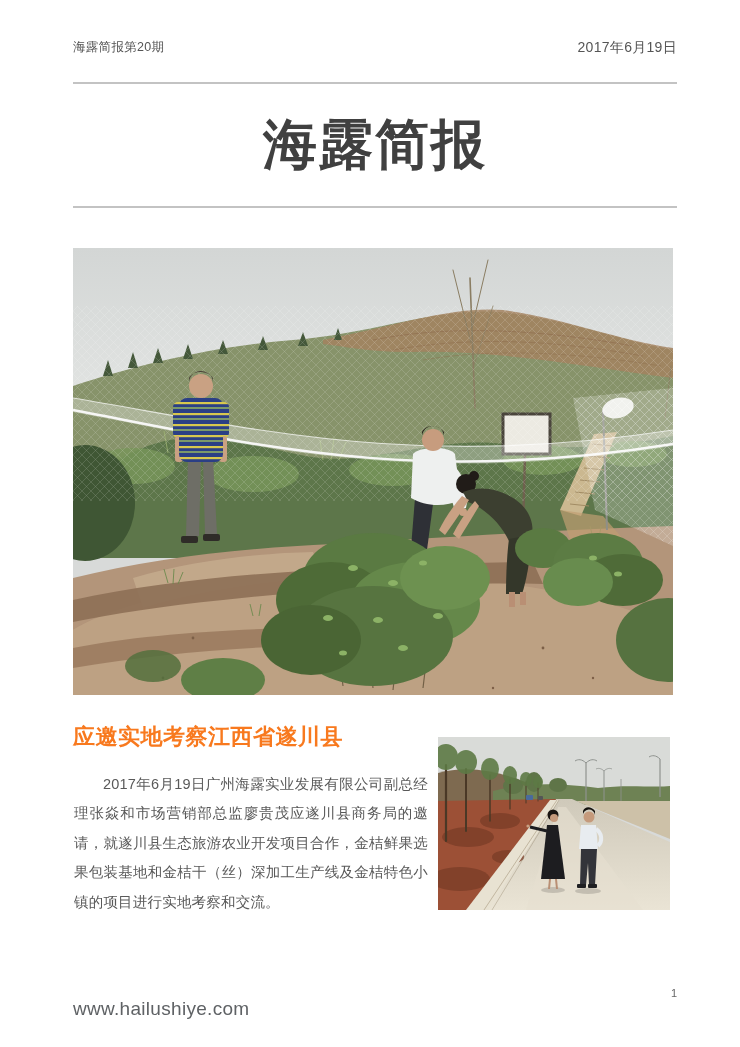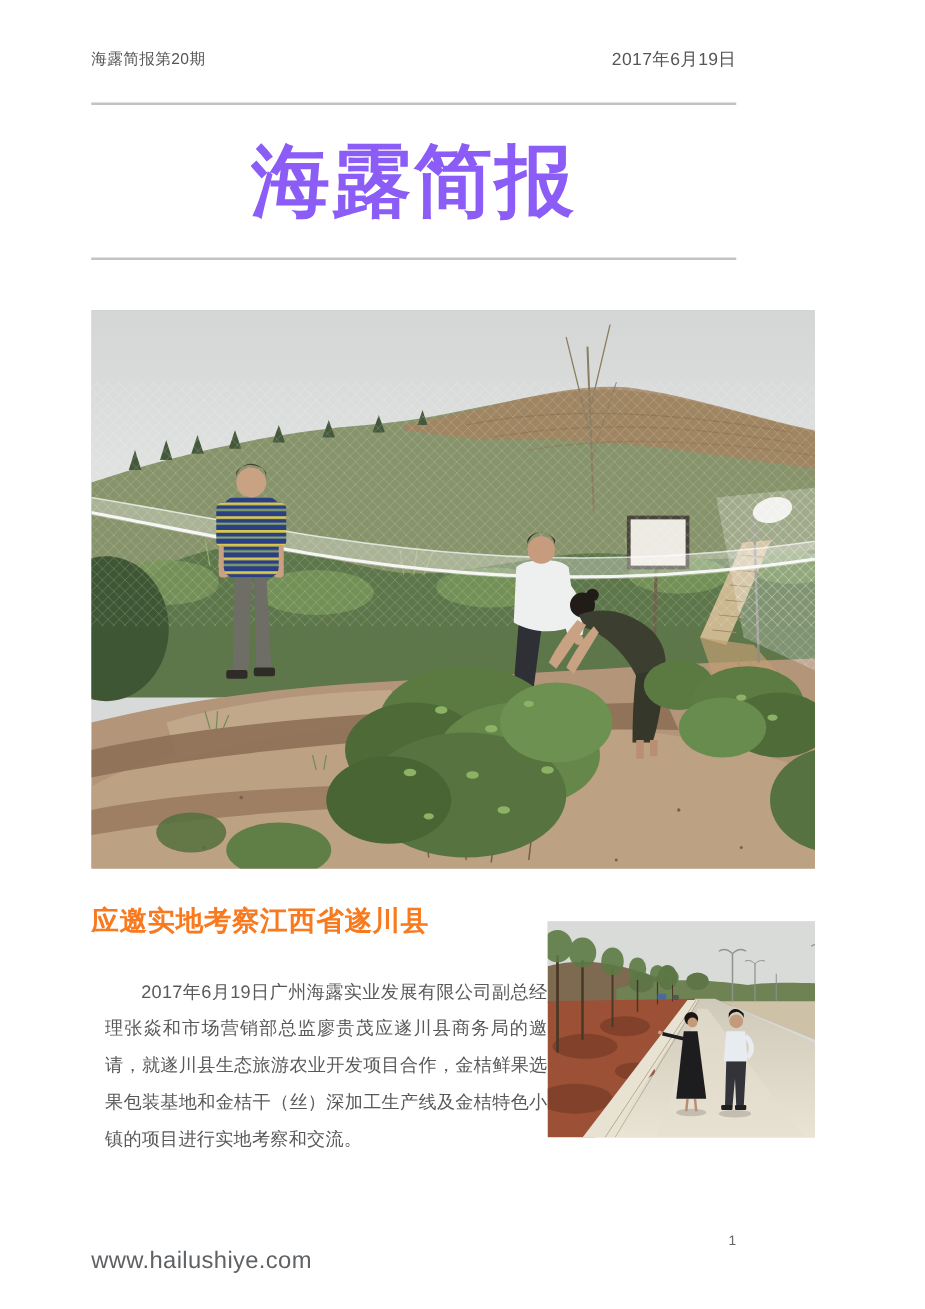--- a/index.html
+++ b/index.html
@@ -1,30 +1,30 @@
 <!DOCTYPE html>
 <html><head>
 <meta charset="utf-8">
 <style>
   html,body{margin:0;padding:0;background:#ffffff;}
   .page{
-    position:relative;width:652px;height:1047px;background:#ffffff;overflow:hidden;
+    position:relative;width:740px;height:1047px;background:#ffffff;overflow:hidden;
     font-family:"Liberation Sans","DejaVu Sans",sans-serif;
   }
   
   .hdr-issue{position:absolute;left:73px;top:39px;font-size:12.5px;color:#555555;letter-spacing:.3px;}
   .hdr-date{position:absolute;right:63px;top:39px;font-size:14px;color:#555555;letter-spacing:.3px;}
   .rule{position:absolute;left:73px;right:63px;height:2px;background:#c3c3c3;}
   .rule-1{top:82px;}
   .rule-2{top:206px;}
   
   .masthead{
     position:absolute;left:73px;right:63px;top:84px;height:122px;
     display:flex;align-items:center;justify-content:center;
-    font-size:63px;font-weight:700;color:#8b5cf6;letter-spacing:2px;
+    font-size:54px;font-weight:700;color:#404040;letter-spacing:2px;
   }
   
   .photo-main{position:absolute;left:73px;top:248px;width:600px;height:447px;overflow:hidden;background:#d8dad9;}
   .photo-side{position:absolute;left:438px;top:737px;width:232px;height:173px;overflow:hidden;background:#d8dad9;}
   .photo-main svg,.photo-side svg{display:block;width:100%;height:100%;}
   
   .article-heading{
     position:absolute;left:73px;top:722px;font-size:22px;font-weight:700;color:#f8791e;letter-spacing:.5px;
   }
   .article-body{
@@ -210,21 +210,21 @@
           <ellipse cx="330" cy="400" rx="5" ry="3"></ellipse>
             <ellipse cx="270" cy="405" rx="4" ry="2.5"></ellipse>
           <ellipse cx="520" cy="310" rx="4" ry="2.5"></ellipse>
             <ellipse cx="545" cy="326" rx="4" ry="2.5"></ellipse>
         </g>
       </g>
     </svg>
   </figure>
 
   <h2 class="article-heading" style="margin:0">应邀实地考察江西省遂川县</h2>
-  <p class="article-body" style="margin:11px">2017年6月19日广州海露实业发展有限公司副总经理张焱和市场营销部总监廖贵茂应遂川县商务局的邀请，就遂川县生态旅游农业开发项目合作，金桔鲜果选果包装基地和金桔干（丝）深加工生产线及金桔特色小镇的项目进行实地考察和交流。</p>
+  <p class="article-body" style="margin:1px">2017年6月19日广州海露实业发展有限公司副总经理张焱和市场营销部总监廖贵茂应遂川县商务局的邀请，就遂川县生态旅游农业开发项目合作，金桔鲜果选果包装基地和金桔干（丝）深加工生产线及金桔特色小镇的项目进行实地考察和交流。</p>
 
   <figure class="photo-side" style="margin:0" role="img" aria-label="考察人员在新建道路旁实地察看">
     <svg viewBox="0 0 232 173" preserveAspectRatio="none">
       <defs>
         <linearGradient id="roadGrad" x1="0" y1="0" x2="0" y2="1">
           <stop offset="0" stop-color="#cfc9ba"></stop>
             <stop offset="1" stop-color="#eae4d5"></stop>
         </linearGradient>
       </defs>
 

